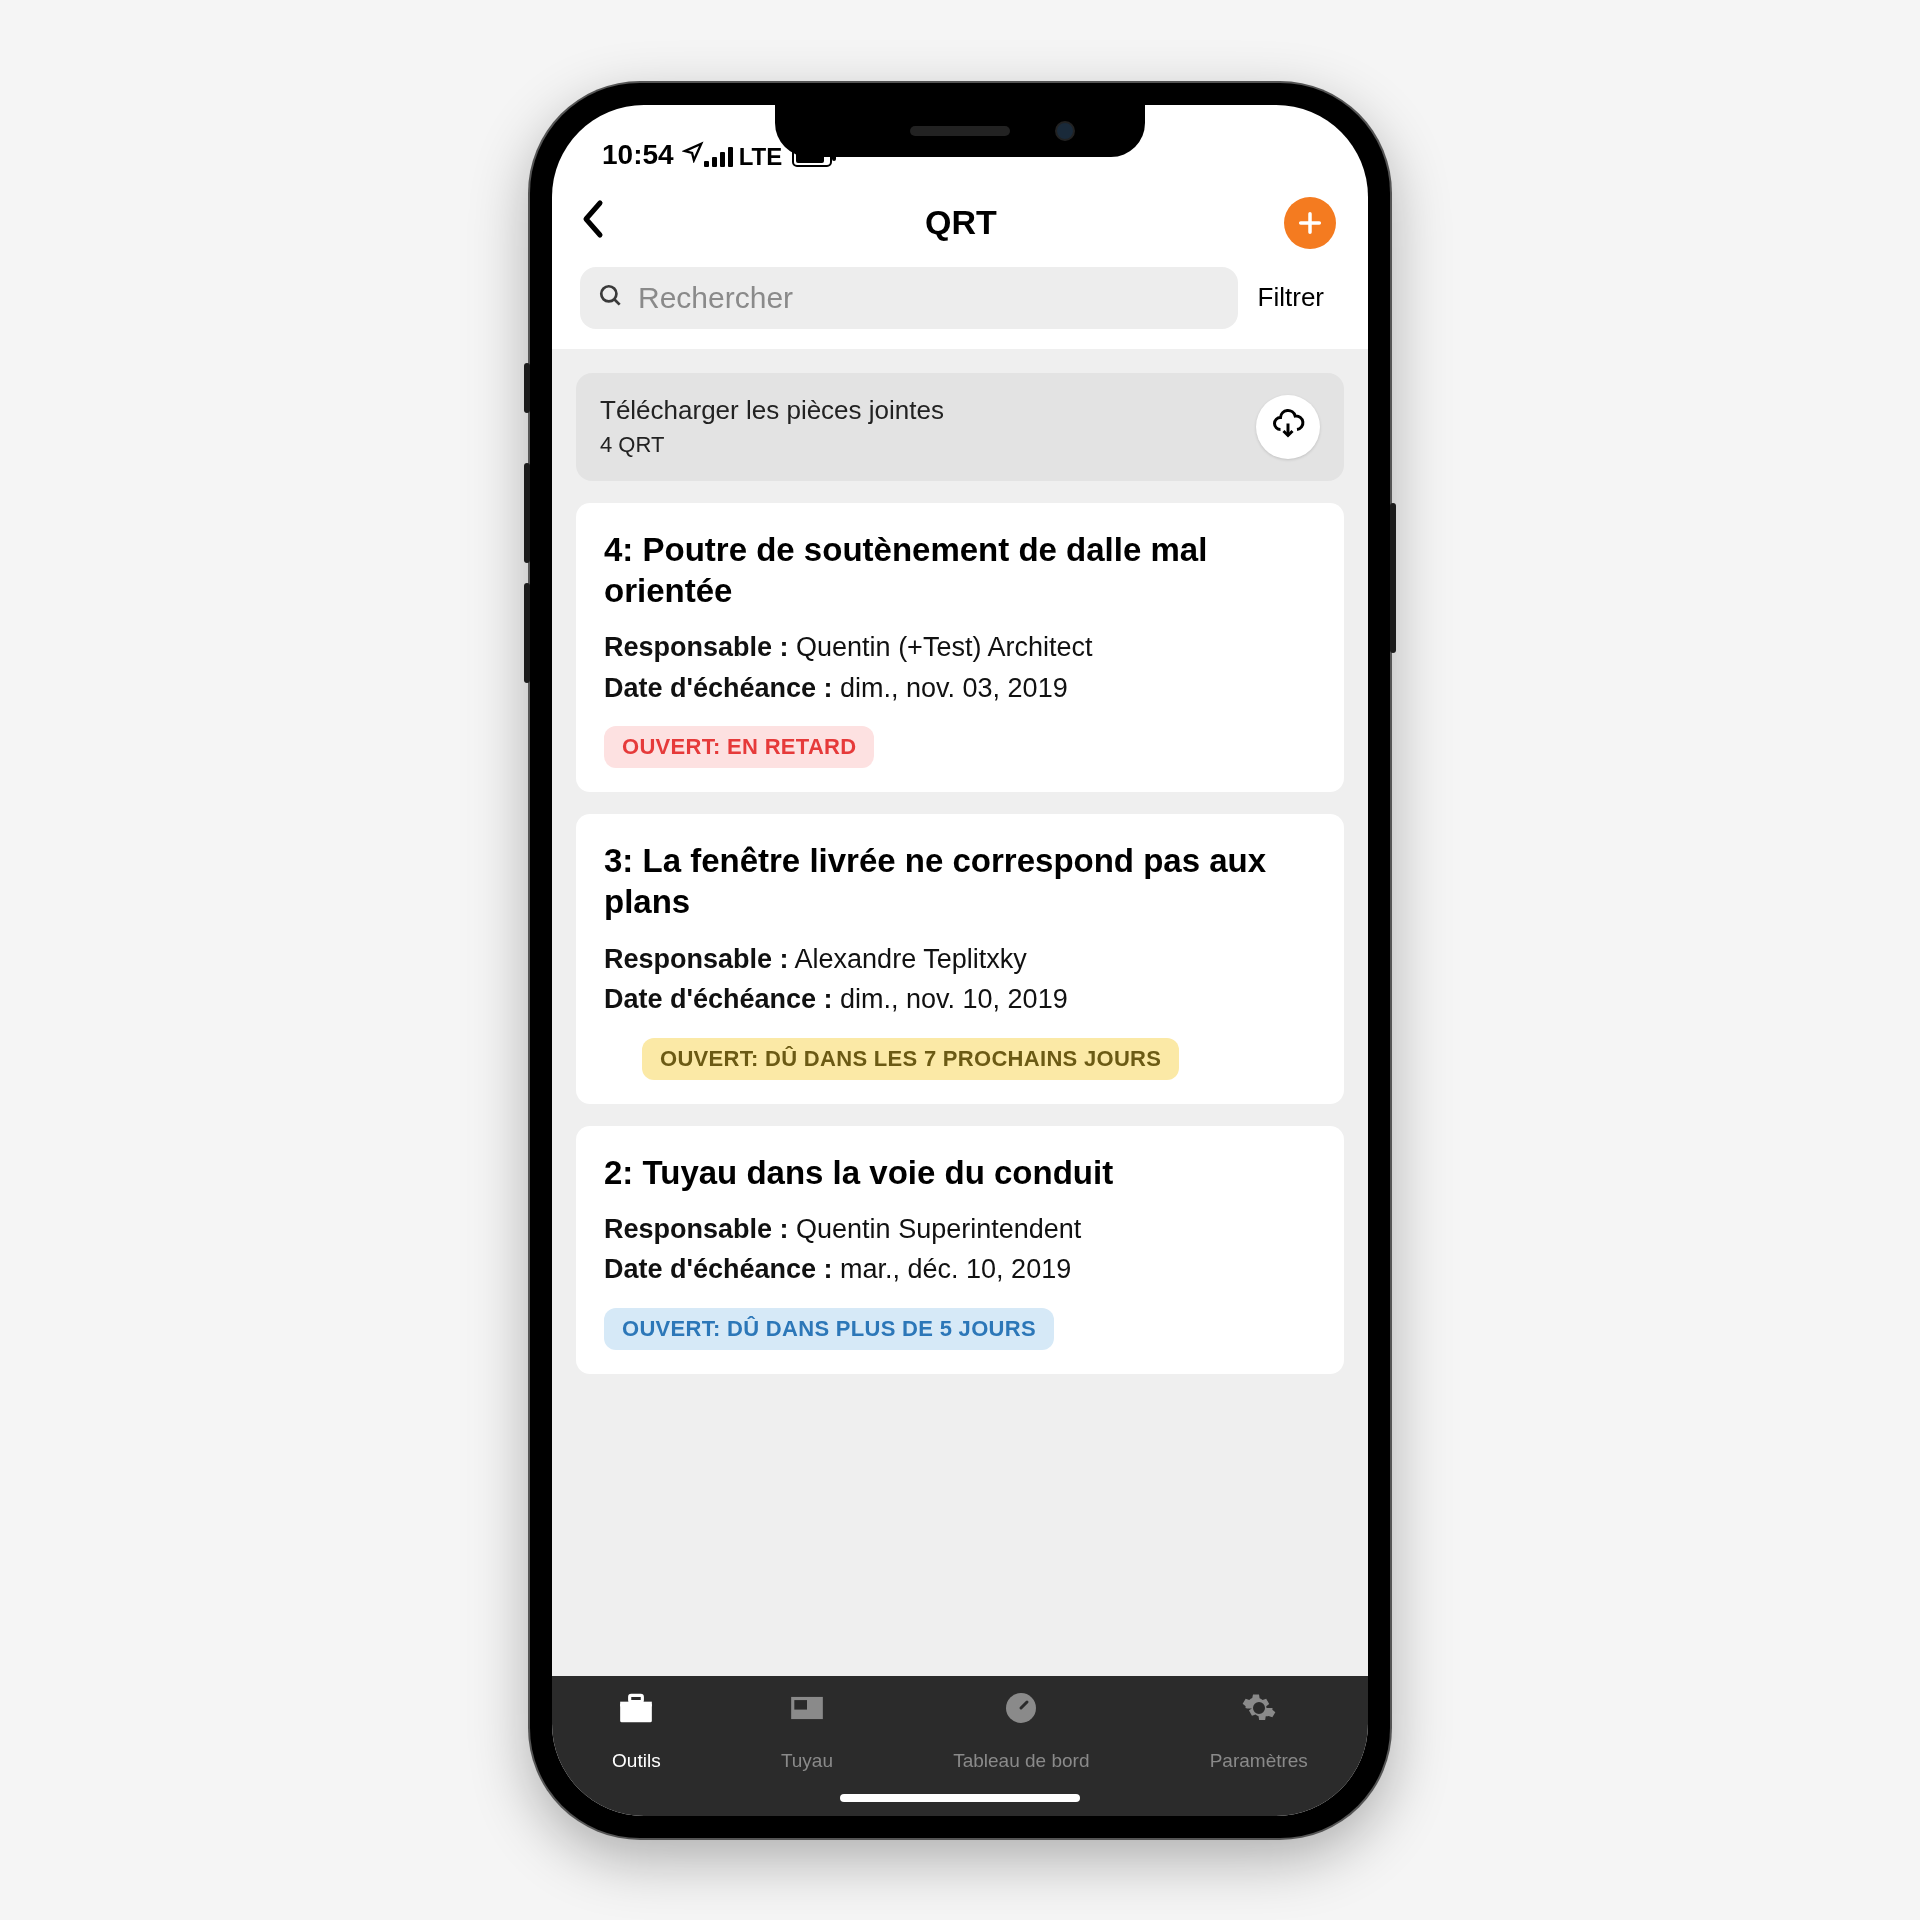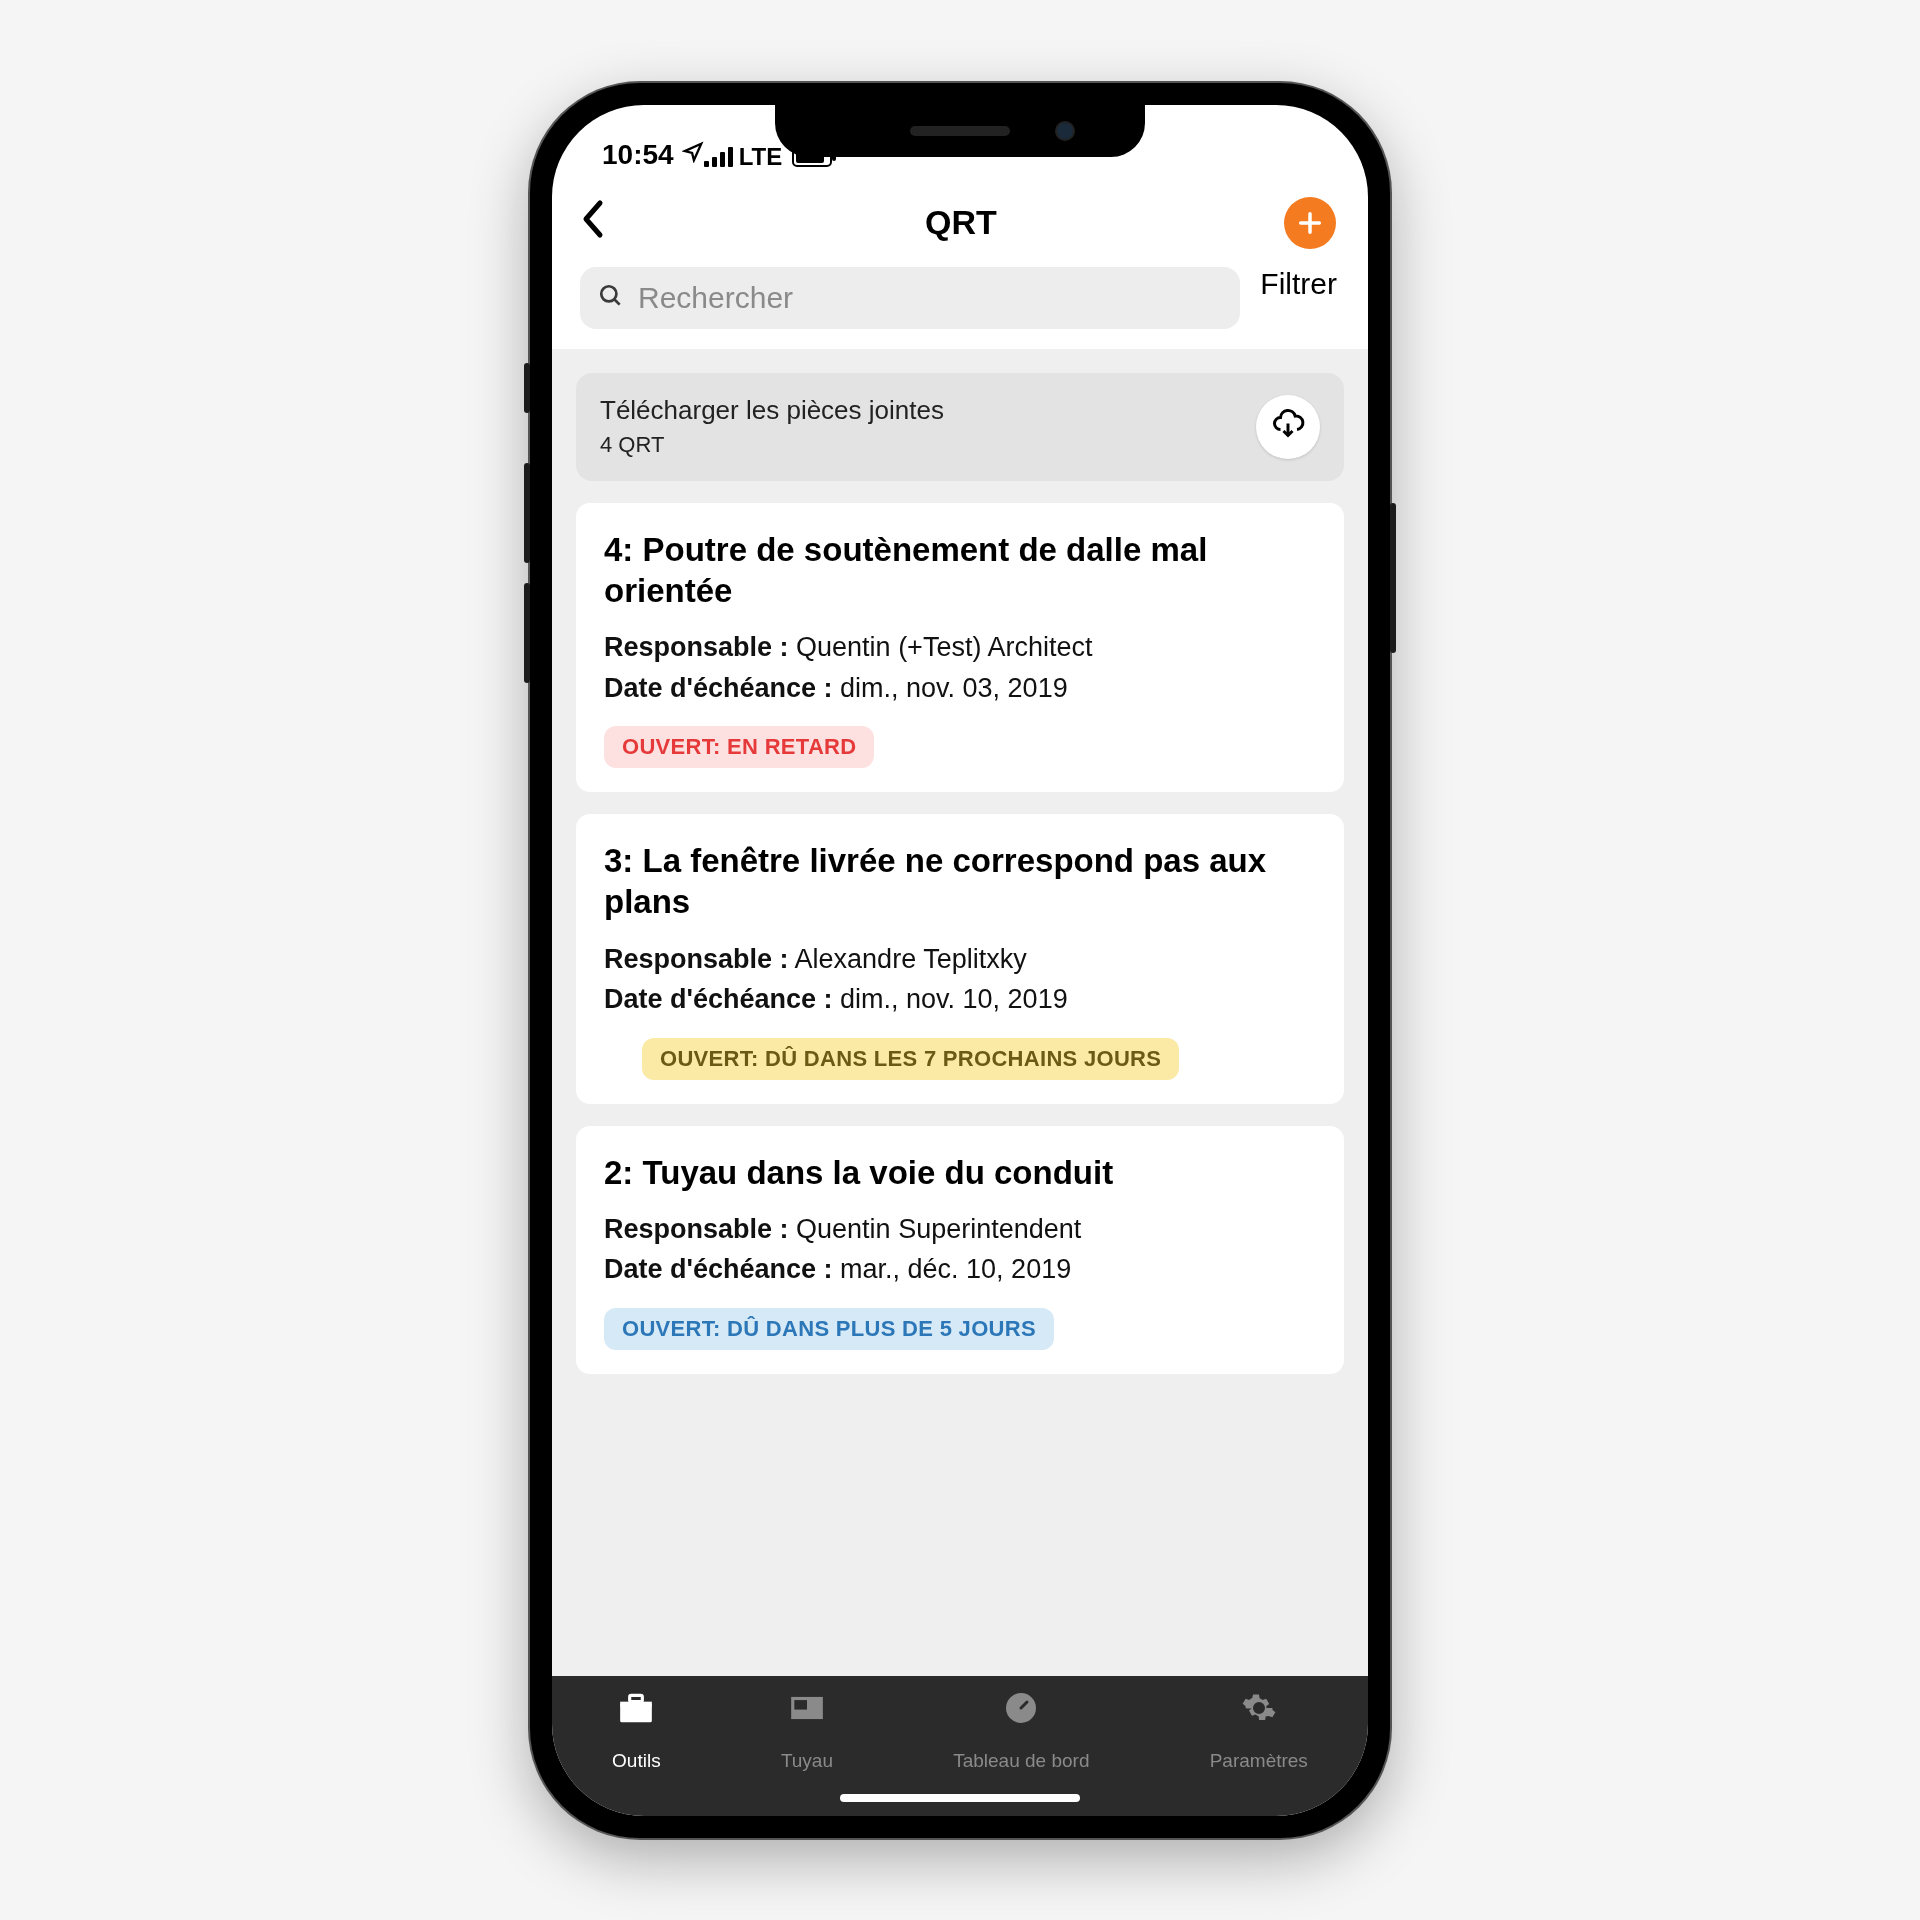--- a/index.html
+++ b/index.html
@@ -77,35 +77,35 @@
   }
   .back-chev { font-size:44px; font-weight:600; line-height:1; width:60px; }
   .header-title { font-size:34px; font-weight:700; text-align:center; flex:1; }
   .add-btn {
     width:52px; height:52px; border-radius:50%;
     background:#f47b20; display:flex; align-items:center; justify-content:center;
   }
   .add-btn svg { width:28px; height:28px; }
 
   .search-row {
-    display:flex; gap:20px;
-    padding: 0 31px 20px 28px;
+    display:flex; align-items:center; gap:20px;
+    padding: 0 44px 20px 28px;
   }
   .search-box {
     flex:1; background:#ededed; border-radius:16px;
     display:flex; align-items:center; gap:14px;
     padding: 14px 18px;
   }
   .search-box input {
     border:none; background:transparent; outline:none;
     font-size:30px; color:#333; width:100%;
   }
   .search-box input::placeholder { color:#8a8a8a; }
   .search-icon { color:#3a3a3a; }
-  .filter-link { font-size:30px; font-weight:500; color:#000; }
+  .filter-link { font-size:26px; font-weight:500; color:#000; }
 
   .content {
     flex:1;
     background:#efefef;
     overflow-y:auto;
     padding: 0 0 20px 0;
   }
 
   .download-banner {
     margin: 24px 24px 22px 24px;

